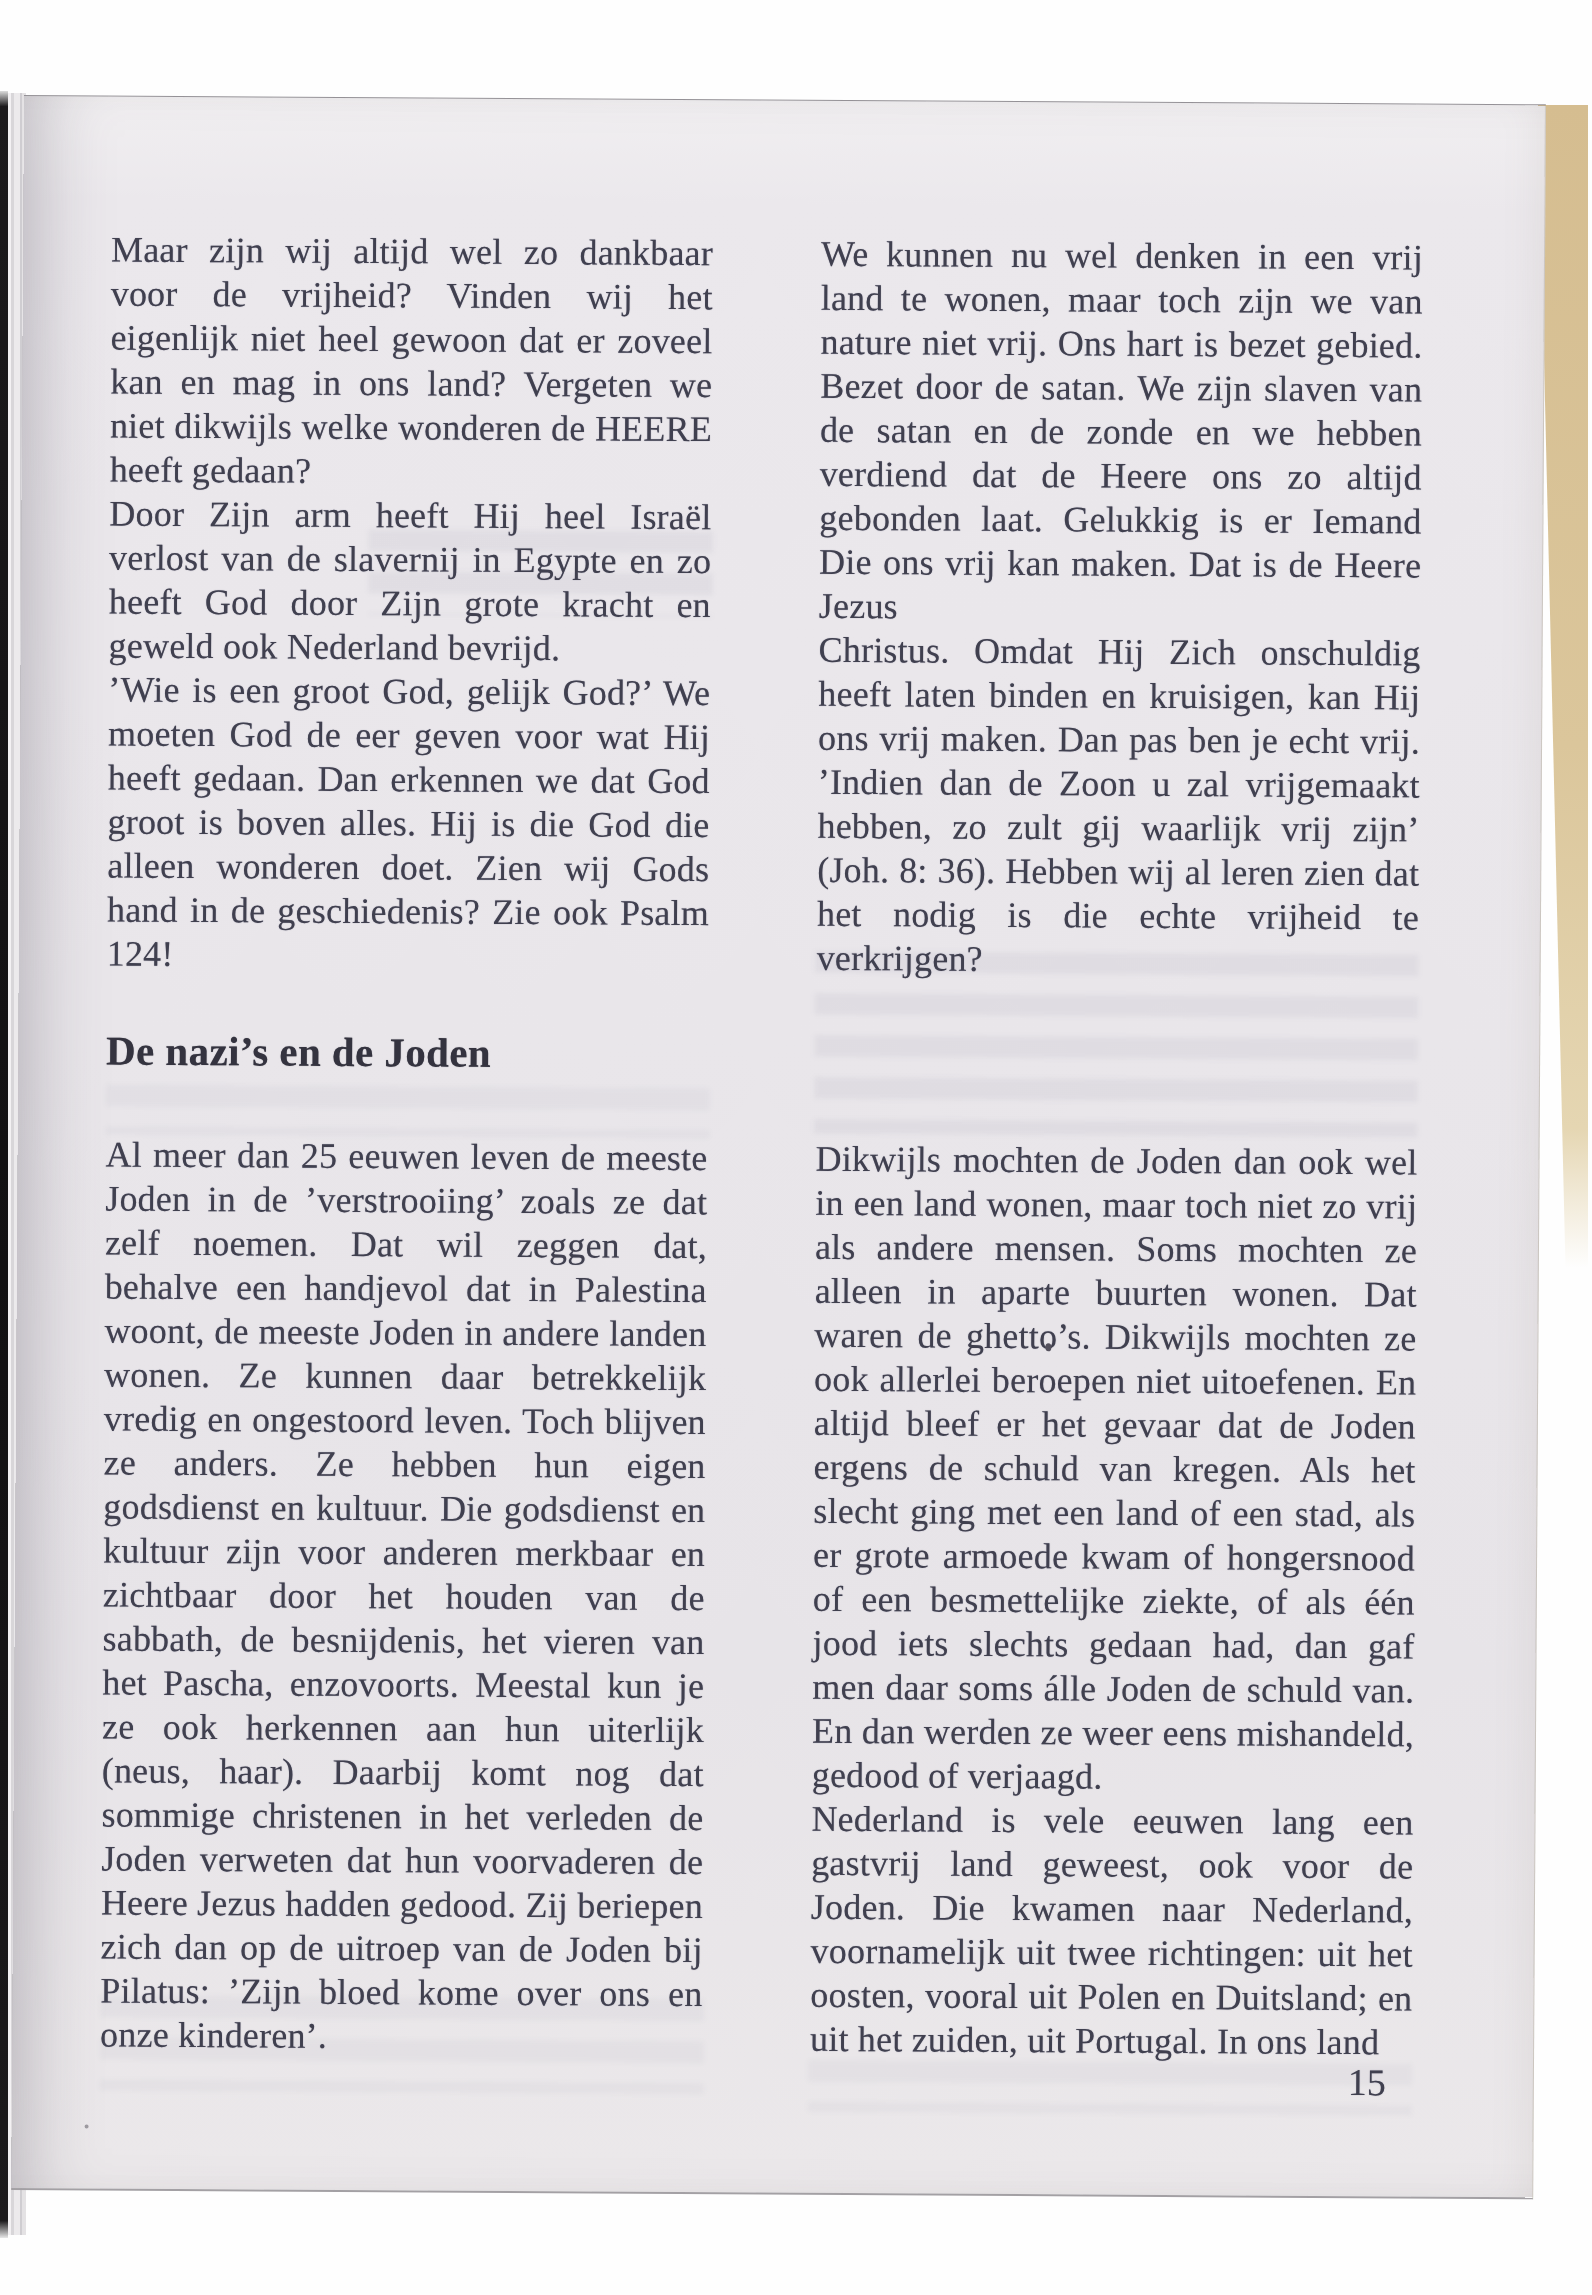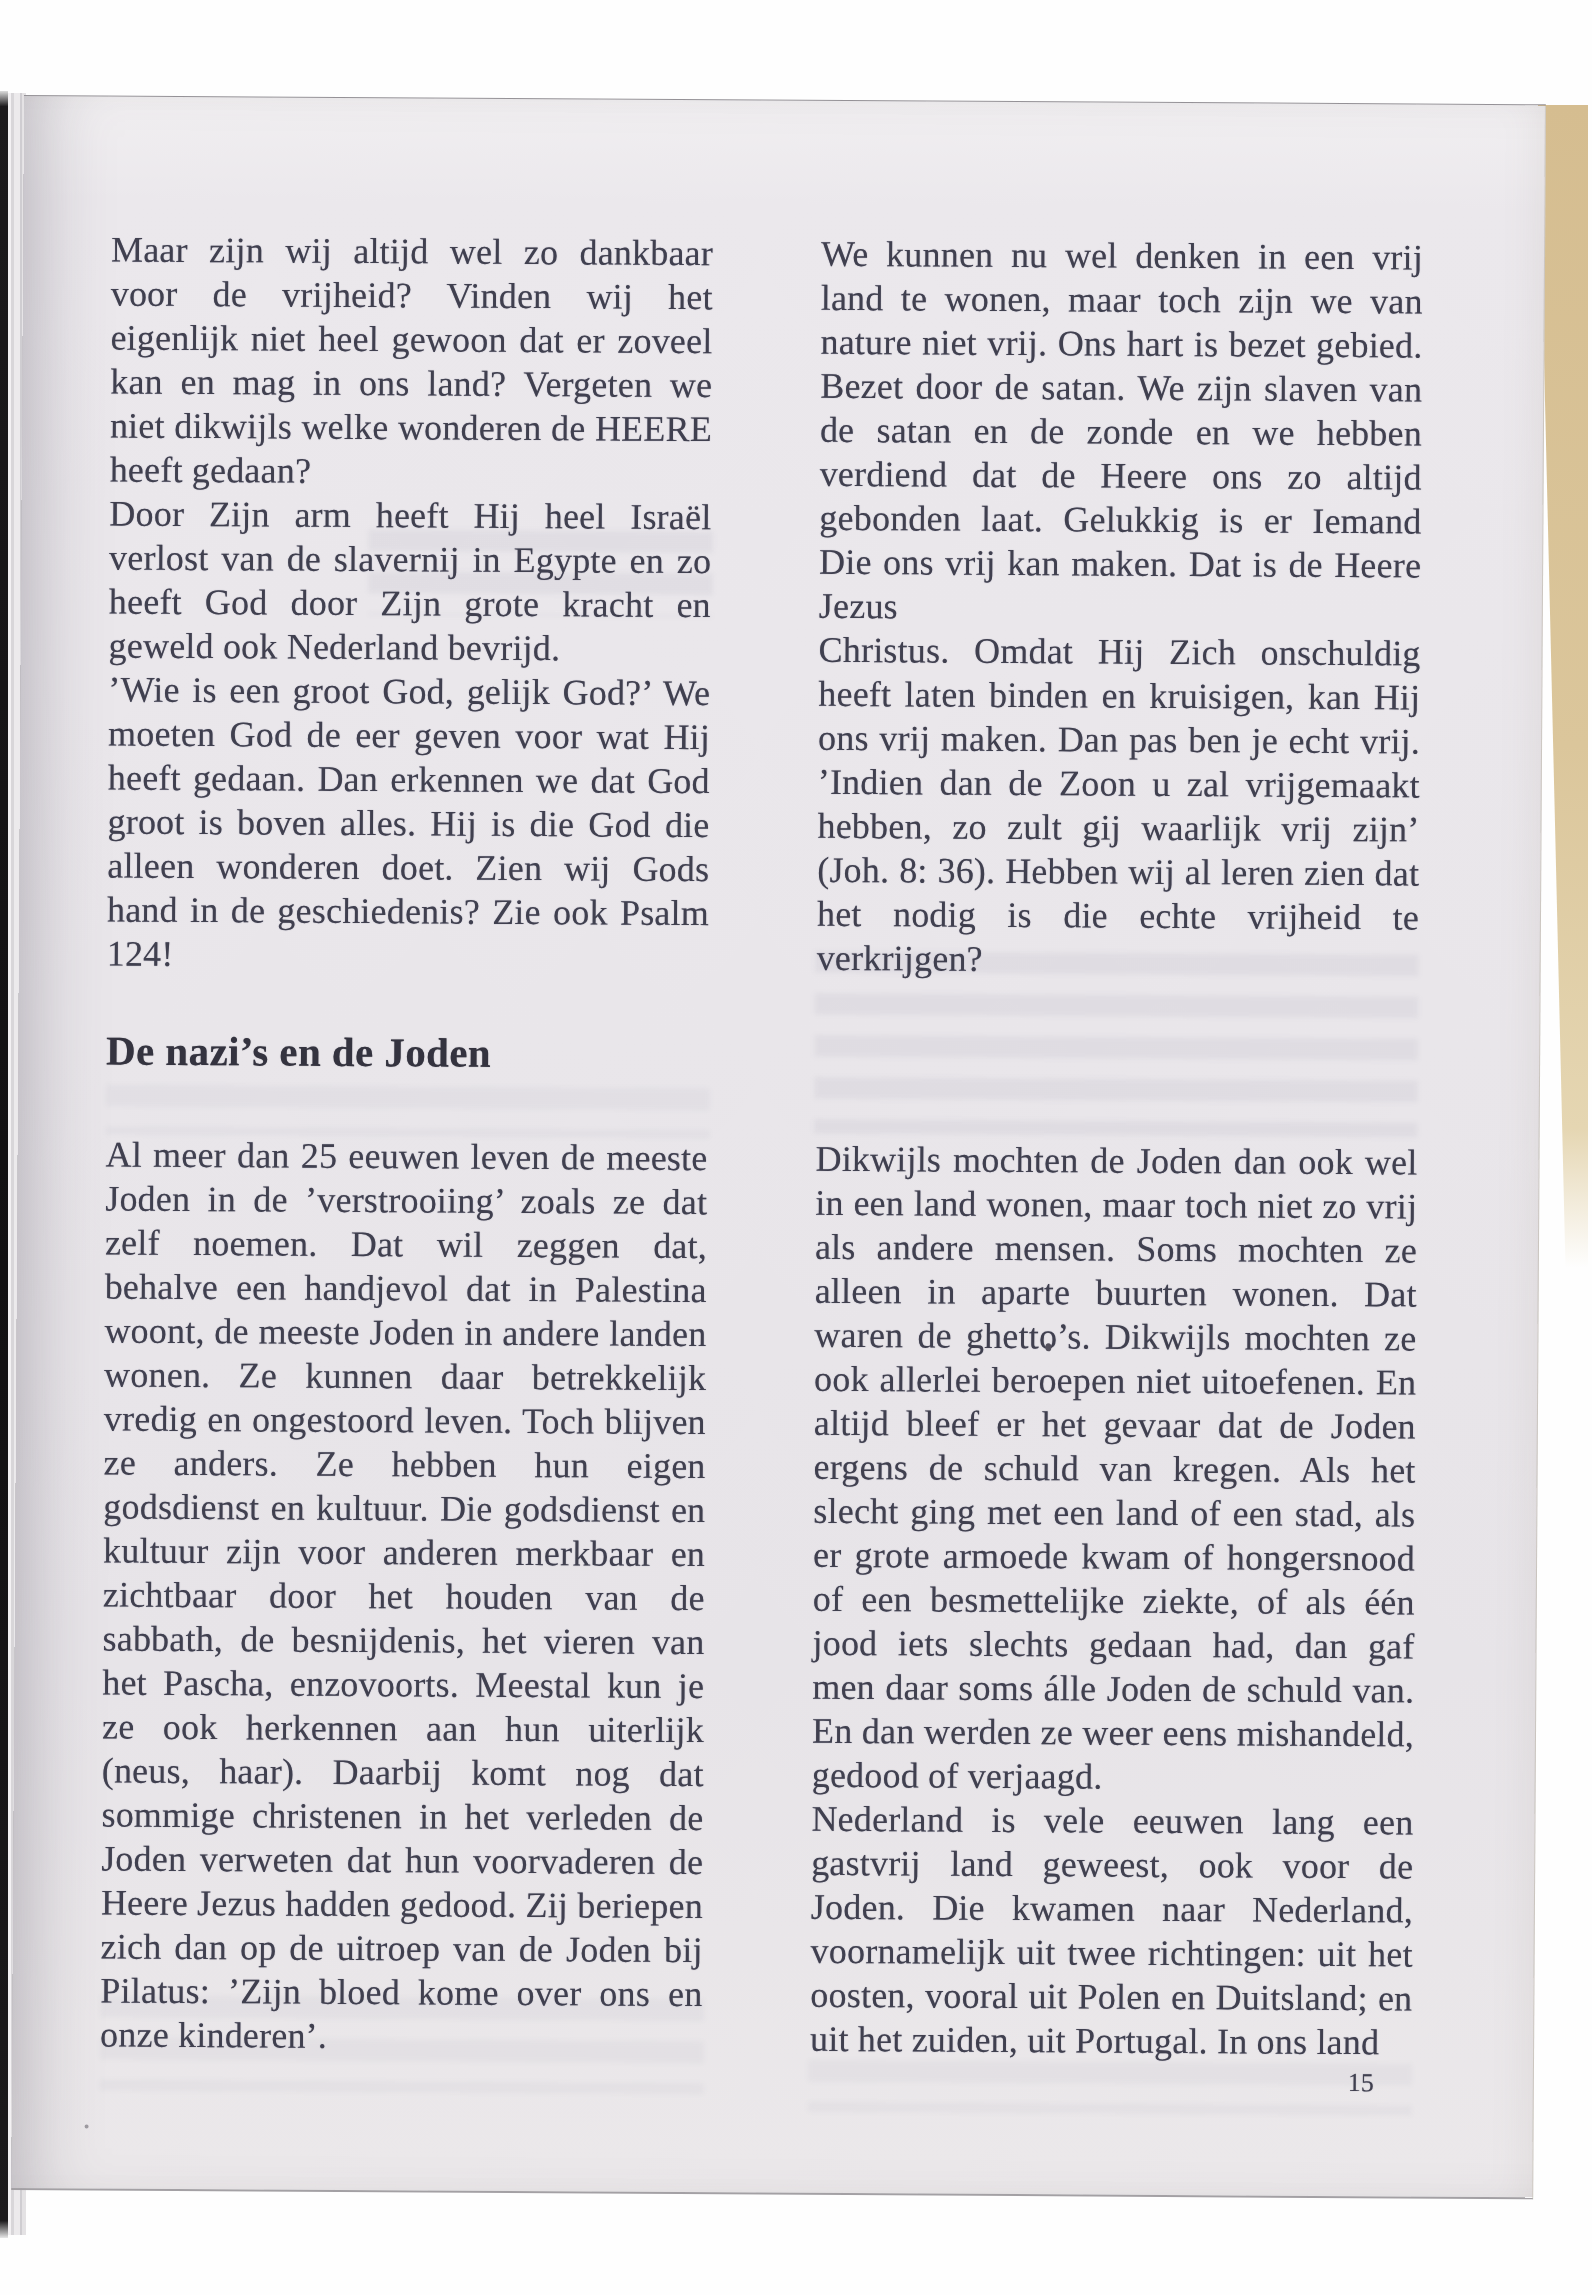--- a/index.html
+++ b/index.html
@@ -77,21 +77,21 @@
   .heading {
     position: absolute; left: 88px; top: 930px;
     margin: 0;
     font-size: 41px; line-height: 48px; font-weight: bold;
     letter-spacing: 0.4px;
     color: var(--heading-ink, #34333f);
     text-shadow: 0 0 0.9px rgba(52, 51, 63, 0.6);
   }
   .page-number {
     position: absolute; left: 1336px; top: 1957px;
-    font-size: 26px; line-height: 43px;
+    font-size: 38px; line-height: 43px;
     color: var(--text-ink, #40404f);
     text-shadow: 0 0 1px rgba(70, 70, 98, 0.5);
   }
   
   .ghost {
     position: absolute;
     background: repeating-linear-gradient(180deg,
       rgba(104, 104, 130, 0.13) 0px, rgba(104, 104, 130, 0.13) 22.4px,
       rgba(0, 0, 0, 0) 22.4px, rgba(0, 0, 0, 0) 42px);
     filter: blur(2.6px);

